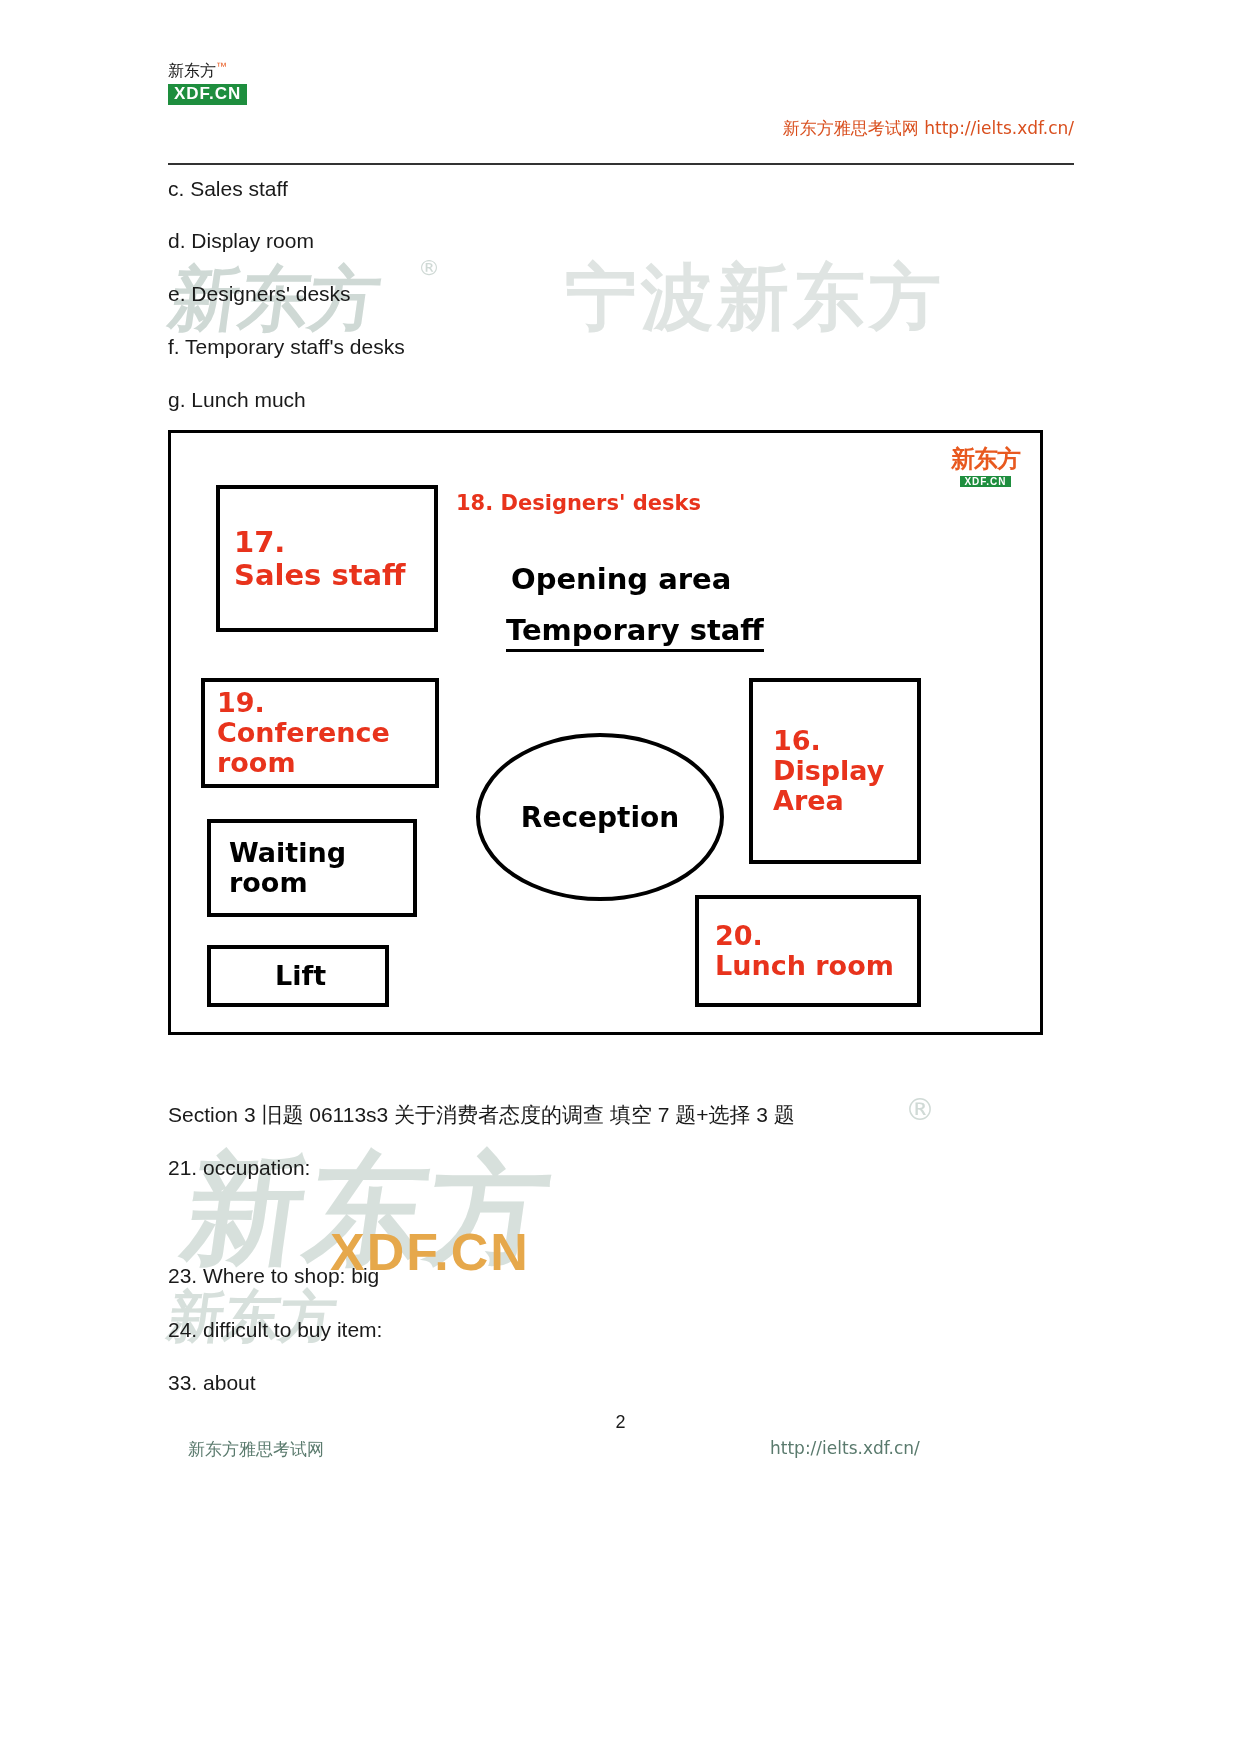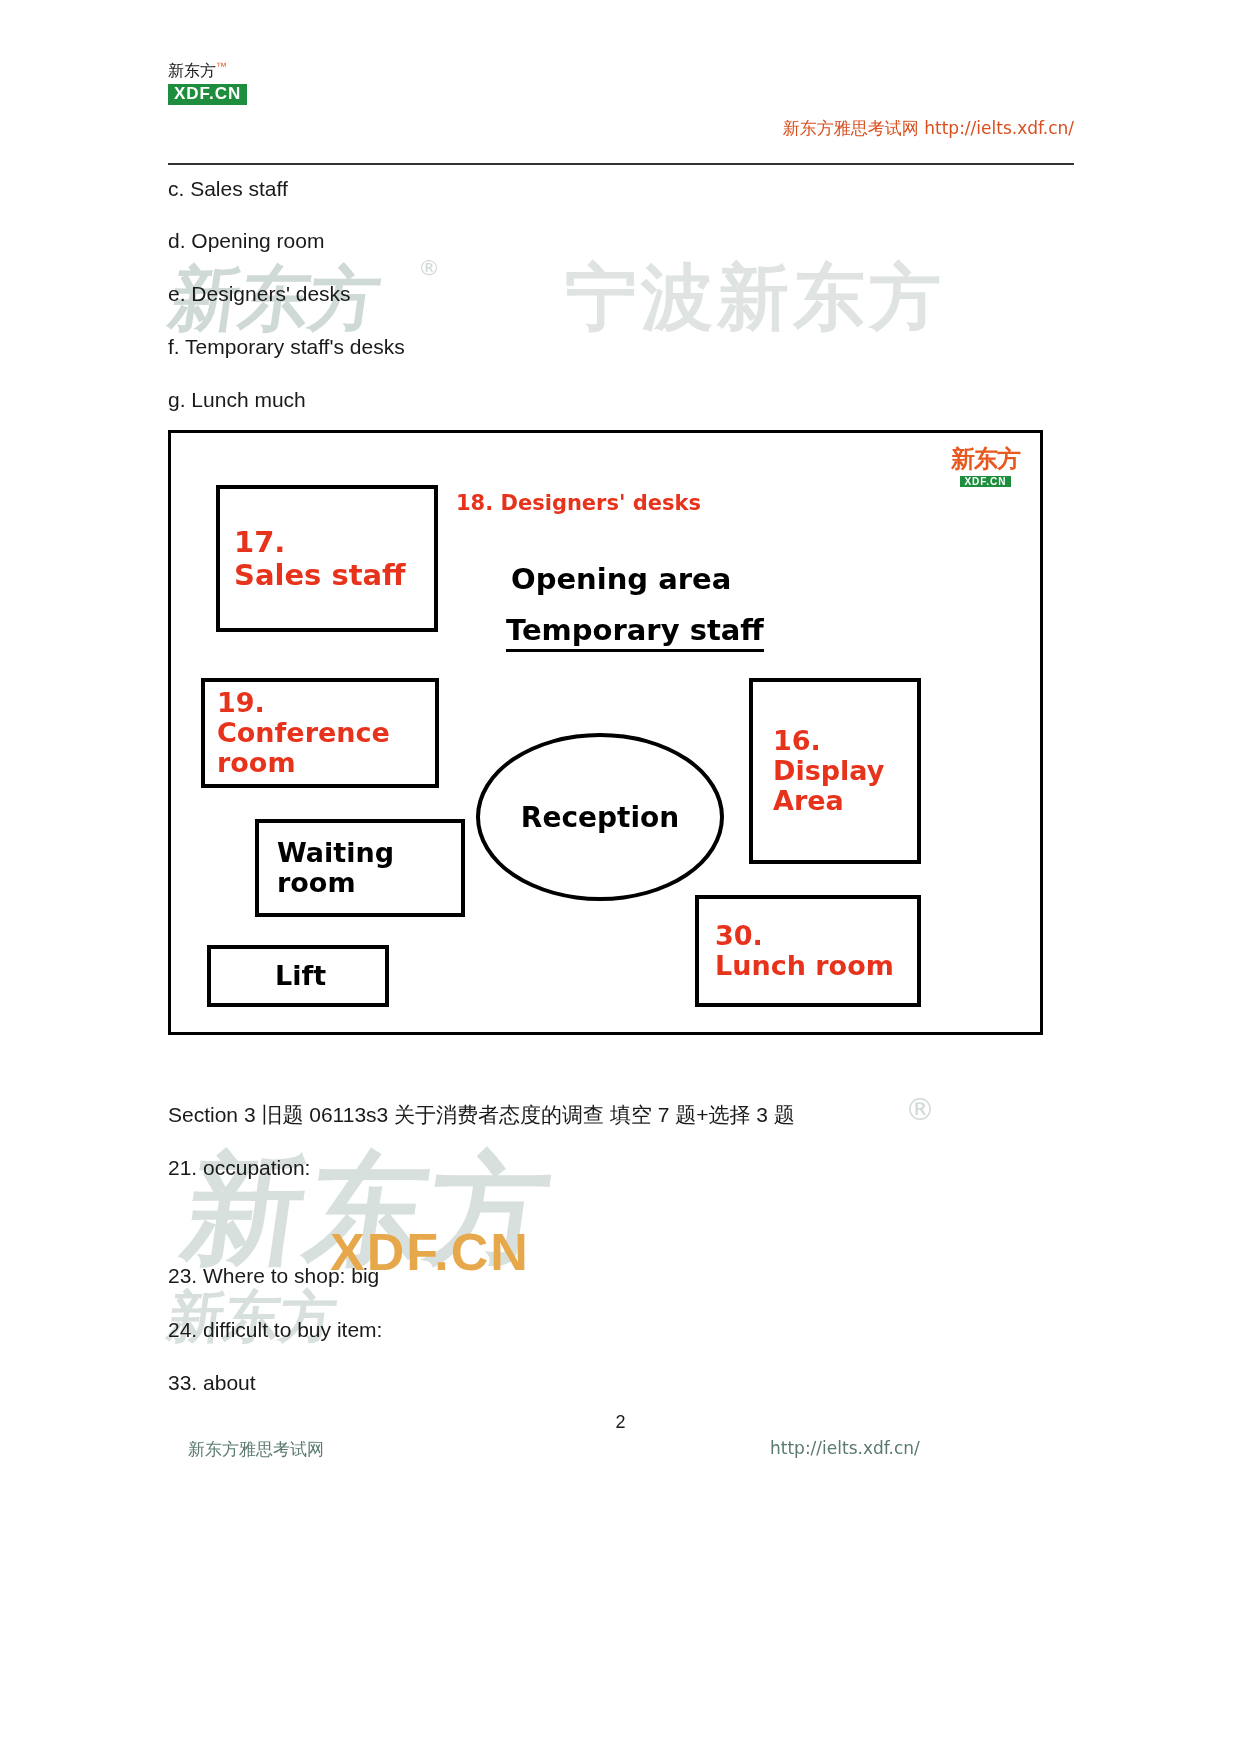--- a/index.html
+++ b/index.html
@@ -290,44 +290,44 @@
     </div>
     <div class="header-right">新东方雅思考试网 http://ielts.xdf.cn/</div>
   </div>
   <div class="header-rule"></div>
 
   <div class="wm wm-xdf-1">新东方</div>
   <div class="wm wm-reg-1">®</div>
   <div class="wm wm-ningbo">宁波新东方</div>
 
   <div class="txt opt-c">c. Sales staff</div>
-  <div class="txt opt-d">d. Opening room</div>
+  <div class="txt opt-d">d. Display room</div>
   <div class="txt opt-e">e. Designers'  desks</div>
   <div class="txt opt-f">f. Temporary staff's desks</div>
   <div class="txt opt-g">g. Lunch much</div>
 
   <div class="diagram">
 
     <div class="diagram-logo">
       <div class="logo-cn">新东方</div>
       <div class="logo-sub">XDF.CN</div>
     </div>
 
     <div class="d-box box-sales red" style="white-space: pre-line;">17.
 Sales staff</div>
     <div class="d-box box-conf red" style="white-space: pre-line;">19.
 Conference
 room</div>
-    <div class="d-box box-wait blk" style="white-space: pre-line; margin-left: 48px;">Waiting
+    <div class="d-box box-wait blk" style="white-space: pre-line;">Waiting
 room</div>
     <div class="d-box box-lift blk" style="white-space: pre-line;">Lift</div>
     <div class="d-box box-display red" style="white-space: pre-line;">16.
 Display
 Area</div>
-    <div class="d-box box-lunch red" style="white-space: pre-line;">30.
+    <div class="d-box box-lunch red" style="white-space: pre-line;">20.
 Lunch room</div>
 
     <div class="lbl-designers">18. Designers' desks</div>
     <div class="lbl-opening">Opening area</div>
     <div class="lbl-temp">Temporary staff</div>
 
     <div class="ellipse-reception">Reception</div>
   </div>
 
   <div class="wm wm-xdf-big">新东方</div>

